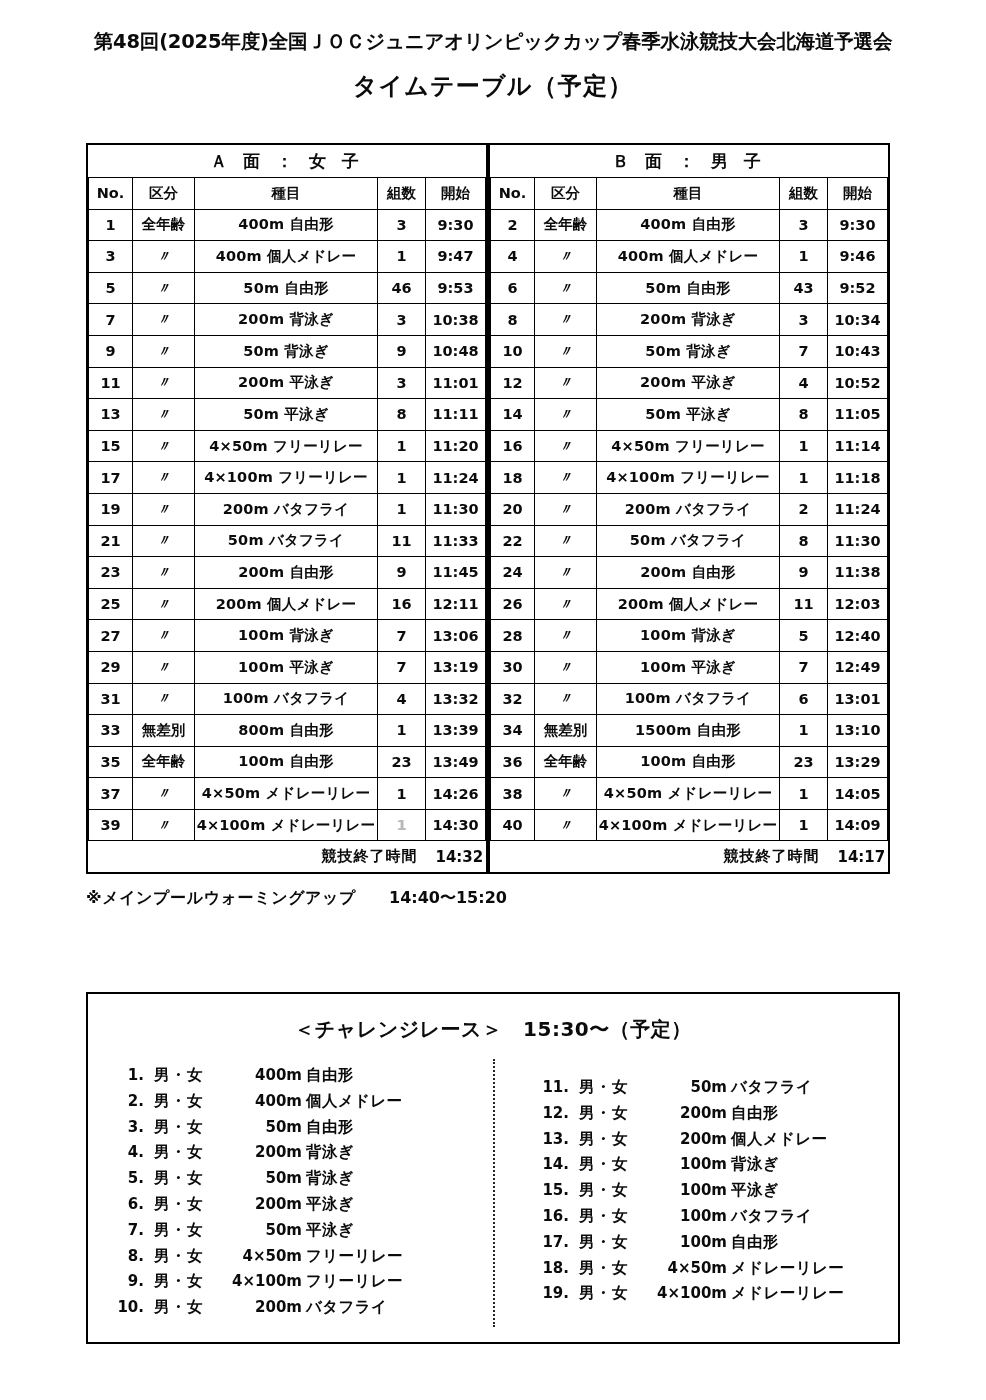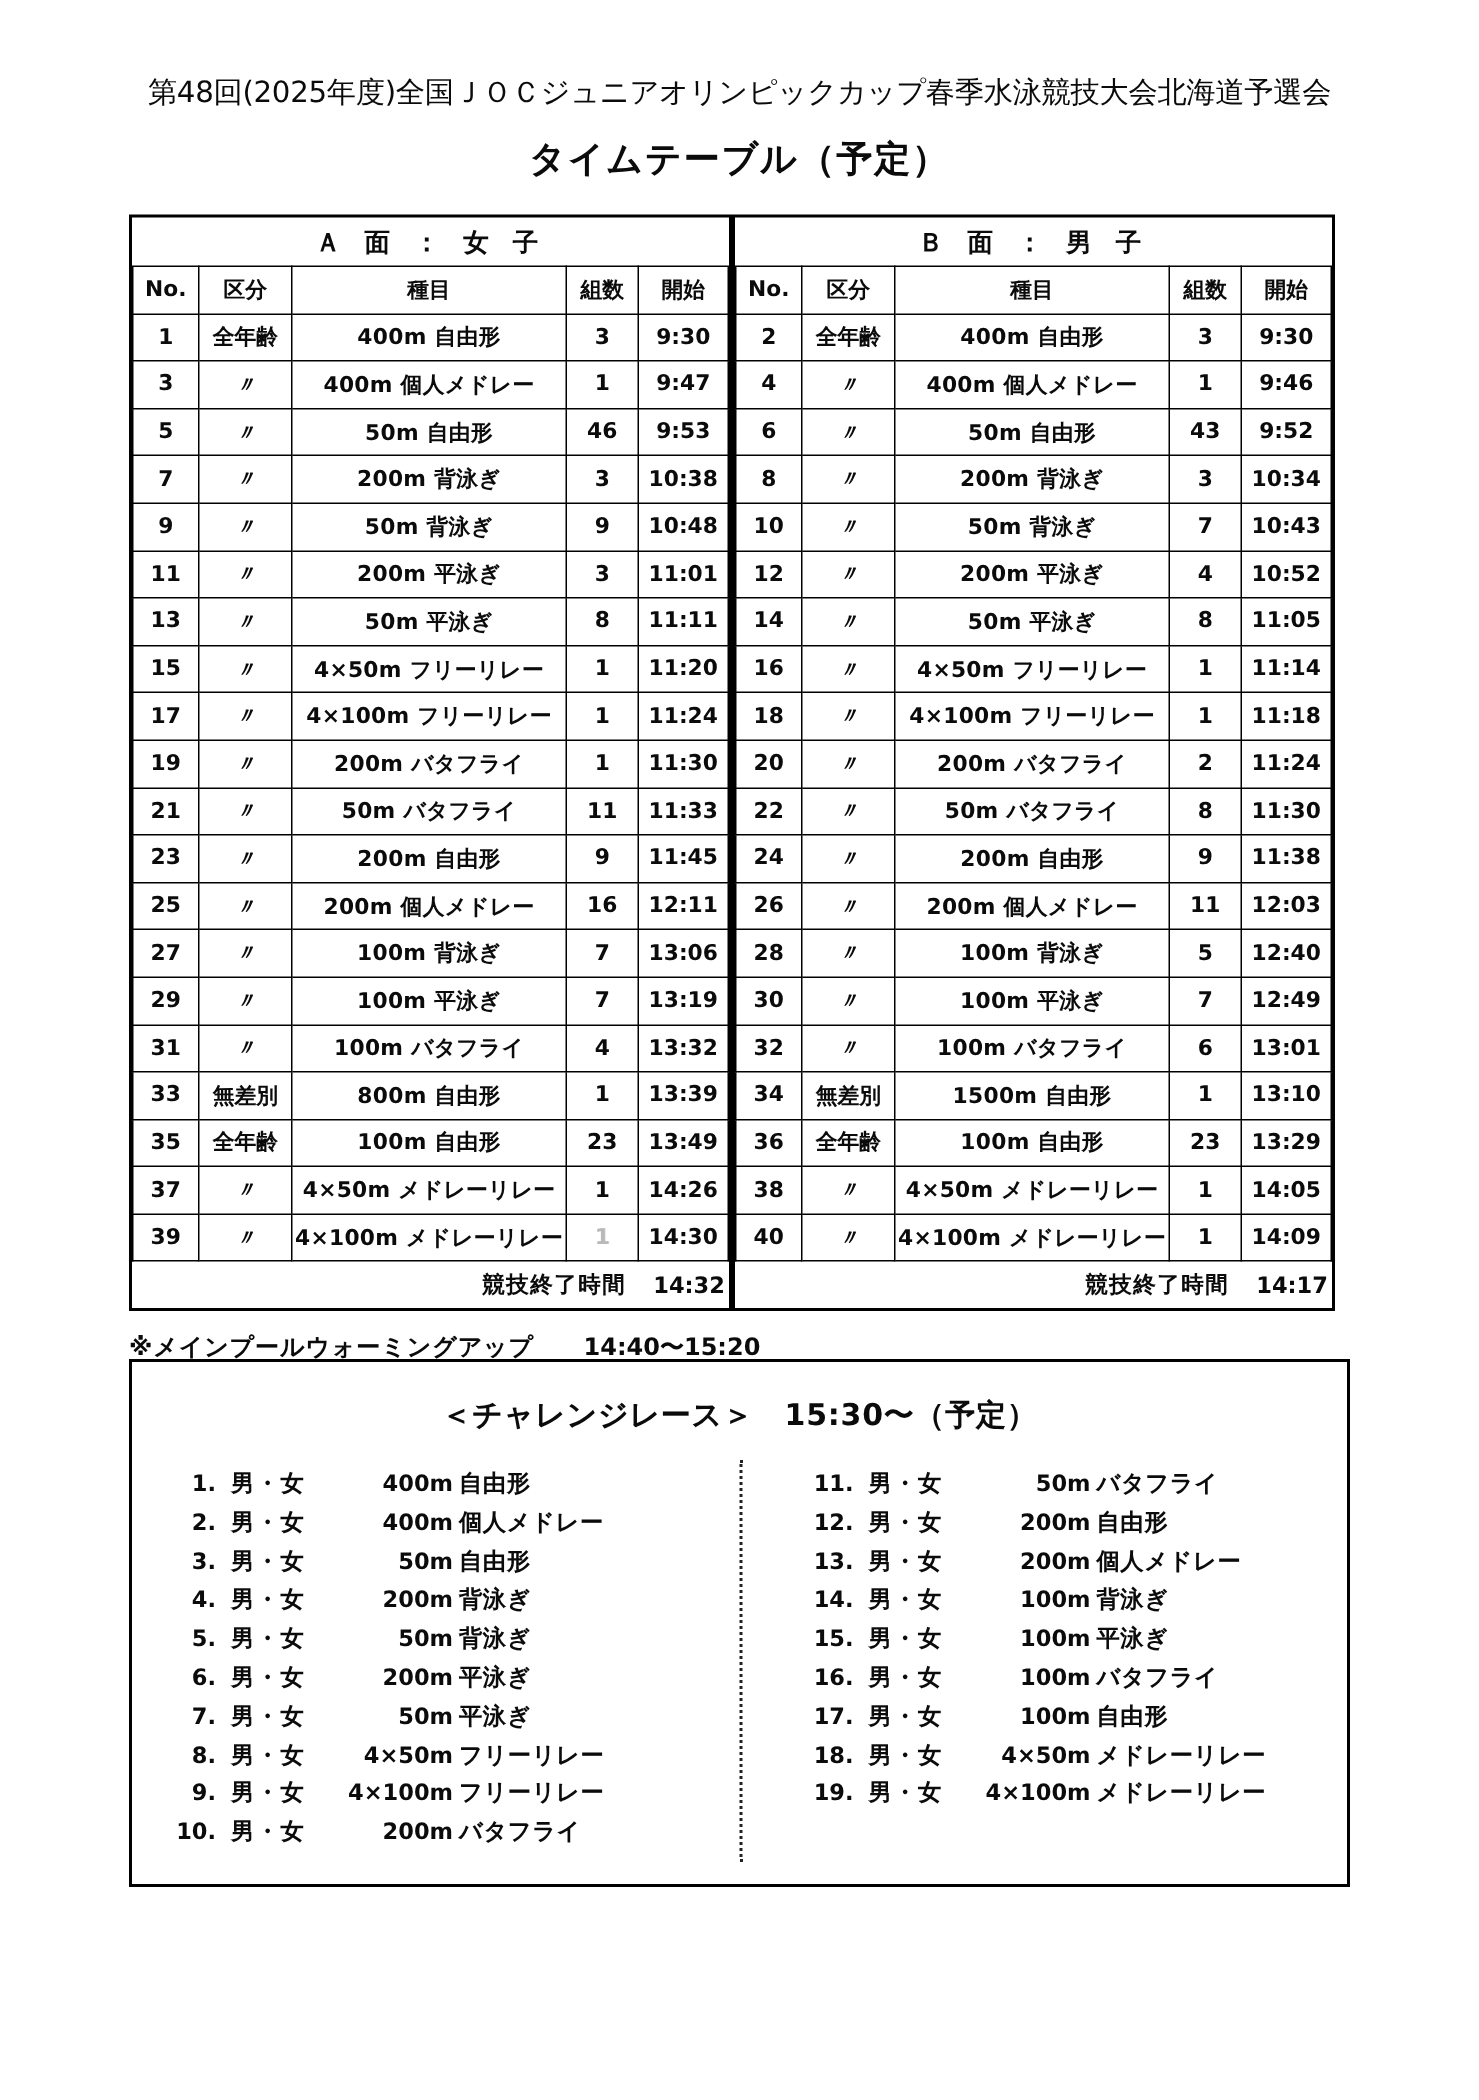--- a/index.html
+++ b/index.html
@@ -14,24 +14,24 @@
     position: relative;
     font-family: "DejaVu Sans", "Liberation Sans", sans-serif;
     color: #0b0b0b;
     overflow: hidden;
   }
 
   
   .doc-title {
     text-align: center;
     font-size: 19.5px;
-    font-weight: 400;
+    font-weight: 700;
     letter-spacing: -0.2px;
     line-height: 1.0;
-    padding-top: 52px;
+    padding-top: 32px;
   }
   .doc-subtitle {
     text-align: center;
     font-size: 24px;
     font-weight: 700;
     letter-spacing: 1.2px;
     line-height: 1.0;
     padding-top: 22px;
   }
 
@@ -114,21 +114,21 @@
     left: 86px;
     font-size: 16px;
     font-weight: 700;
     letter-spacing: 0.6px;
   }
   .note .note-time { margin-left: 33px; letter-spacing: 0; }
 
   
   .challenge-box {
     position: absolute;
-    top: 906px;
+    top: 992px;
     left: 86px;
     width: 810px;
     height: 348px;
     border: 2.2px solid #000;
     background: #fff;
   }
   .challenge-title {
     text-align: center;
     font-size: 20px;
     font-weight: 700;
@@ -138,21 +138,21 @@
   .challenge-cols {
     display: flex;
     margin-top: 22px;
     position: relative;
   }
   .challenge-col {
     width: 50%;
     padding-left: 22px;
     box-sizing: border-box;
   }
-  .challenge-col.right { padding-left: 42px; }
+  .challenge-col.right { padding-left: 42px; margin-top: 12px; }
   .divider {
     position: absolute;
     left: 50%;
     top: -6px;
     width: 0;
     height: 268px;
     border-left: 2px dotted #222;
   }
   .c-item {
     display: flex;

